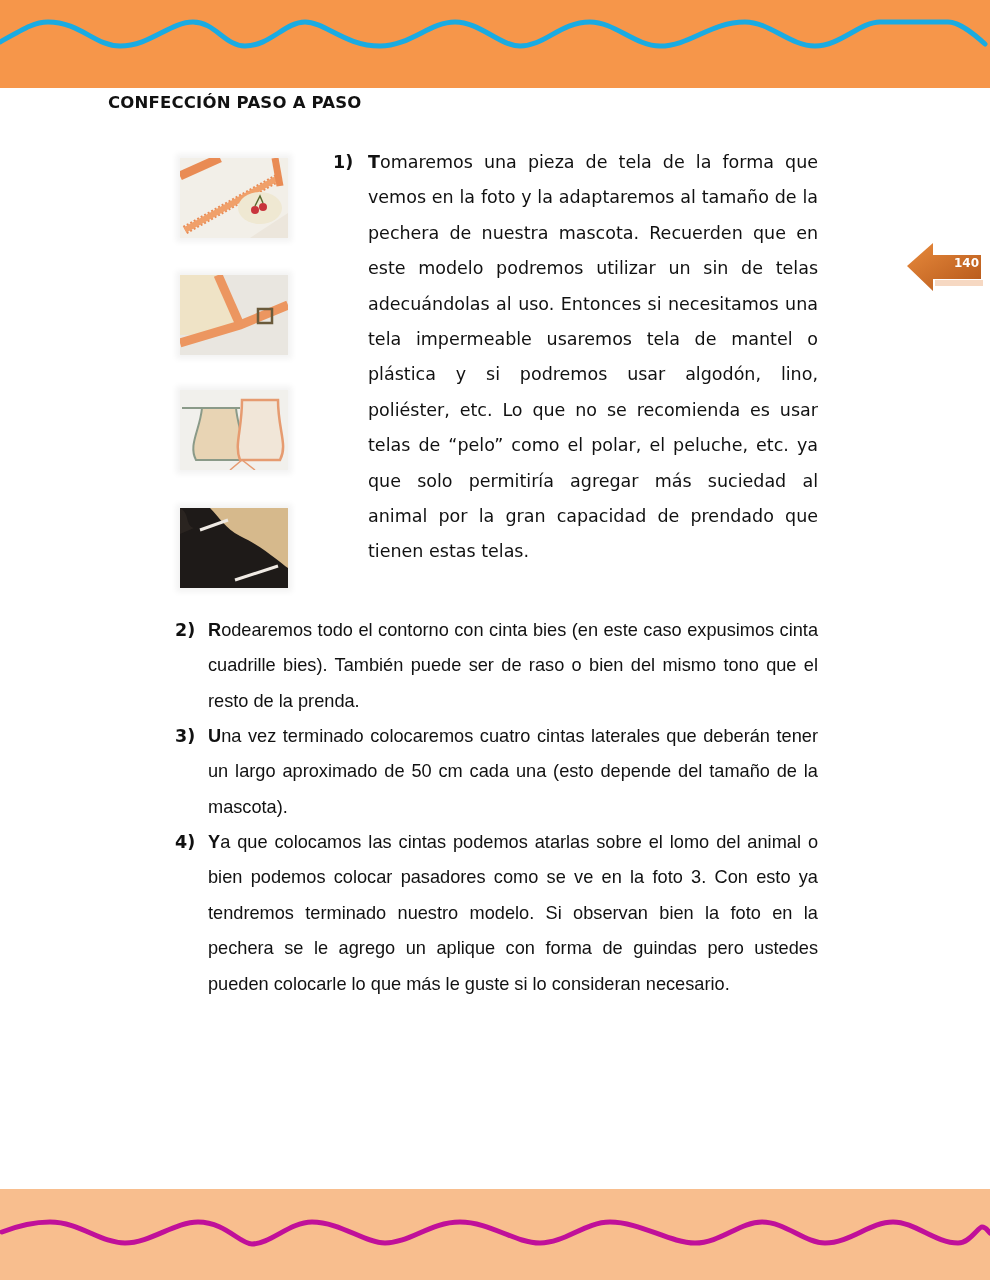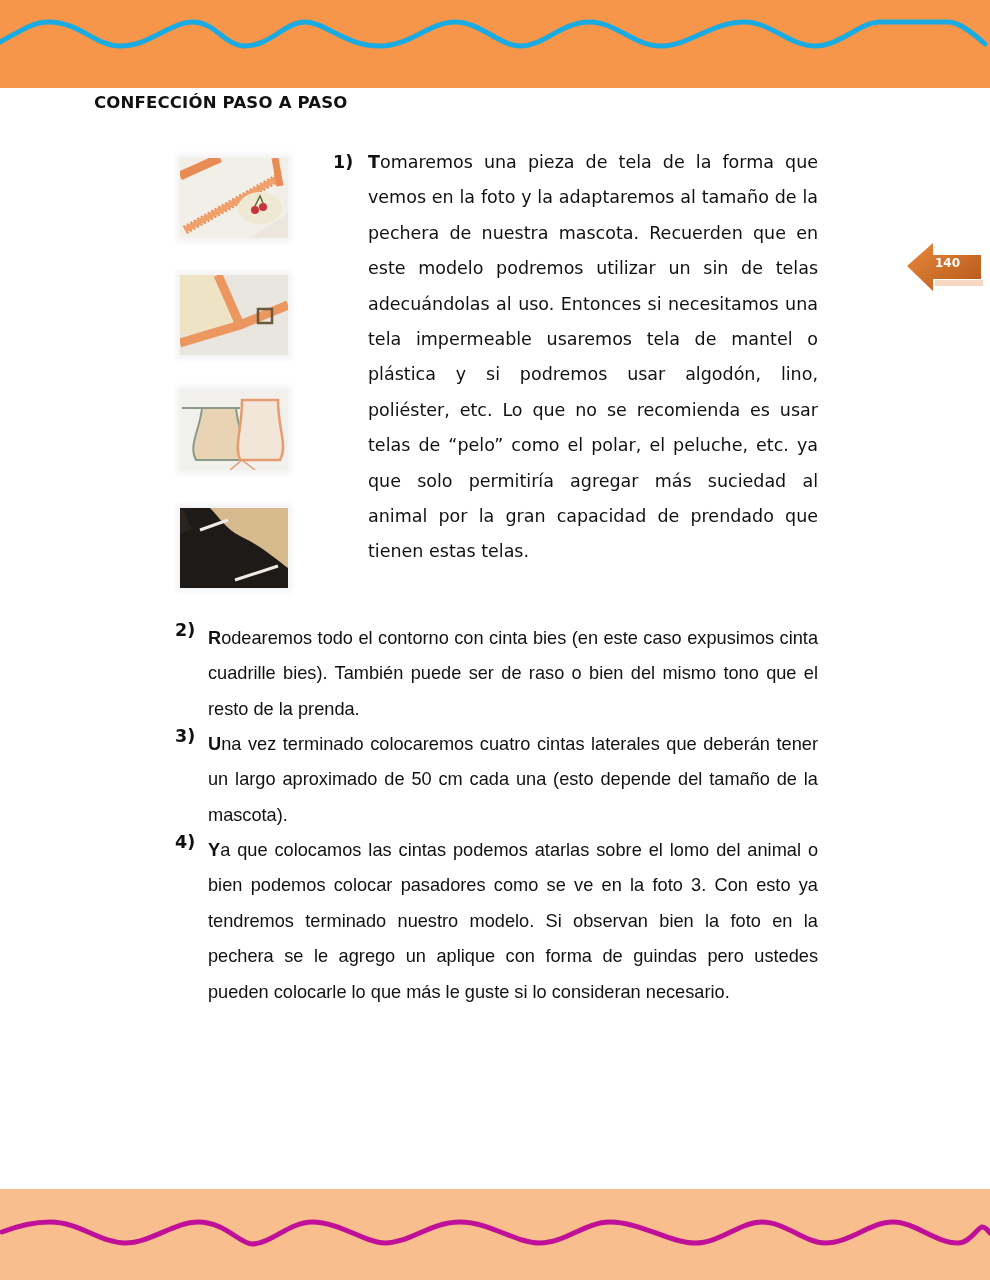--- a/index.html
+++ b/index.html
@@ -12,29 +12,29 @@
   .band-top {
     position: absolute; left: 0; top: 0; width: 990px; height: 88px;
     background: #F6964A;
   }
   .band-bottom {
     position: absolute; left: 0; top: 1189px; width: 990px; height: 91px;
     background: #F8BE8E;
   }
   .band-top svg, .band-bottom svg { position: absolute; left: 0; top: 0; }
   .heading {
-    position: absolute; left: 94px; top: 93px;
+    position: absolute; left: 108px; top: 93px;
     font-size: 16.5px; font-weight: bold; letter-spacing: 0.2px;
   }
   .page-tab {
     position: absolute; left: 905px; top: 242px; width: 80px; height: 52px;
   }
   .page-tab svg { position: absolute; left: 0; top: 0; }
   .page-num {
-    position: absolute; left: 30px; top: 14px; width: 44px; text-align: left;
+    position: absolute; left: 30px; top: 14px; width: 44px; text-align: right;
     font-size: 12px; font-weight: bold; color: #ffffff;
   }
   .photo-col {
     position: absolute; left: 174px; top: 150px; width: 122px; height: 444px;
   }
   .photo {
     position: absolute; width: 108px; height: 80px; overflow: hidden;
     box-shadow: 0 0 6px 4px #f3f3f3;
   }
   .photo svg { display: block; }
@@ -45,21 +45,21 @@
   }
   .step .num {
     position: absolute; top: 0; font-weight: bold;
   }
   .step .body b { font-weight: bold; }
   .step1 { left: 333px; top: 145px; width: 485px; }
   .step1 .num { left: 0; }
   .step1 .body { margin-left: 35px; display: block; }
   .stepN { left: 175px; width: 643px; }
   .stepN .num { left: 0; }
-  .stepN .body { margin-left: 33px; display: block; margin-top: 8px; }
+  .stepN .body { margin-left: 33px; display: block; }
   .step2 { top: 613px; }
   .step3 { top: 719px; }
   .step4 { top: 825px; }
   .stepN .body { font-family: "Liberation Sans", sans-serif; font-size: 18.2px; }
 </style>
 </head>
 <body>
 
 <div class="band-top">
   <svg width="990" height="88" viewBox="0 0 990 88">

